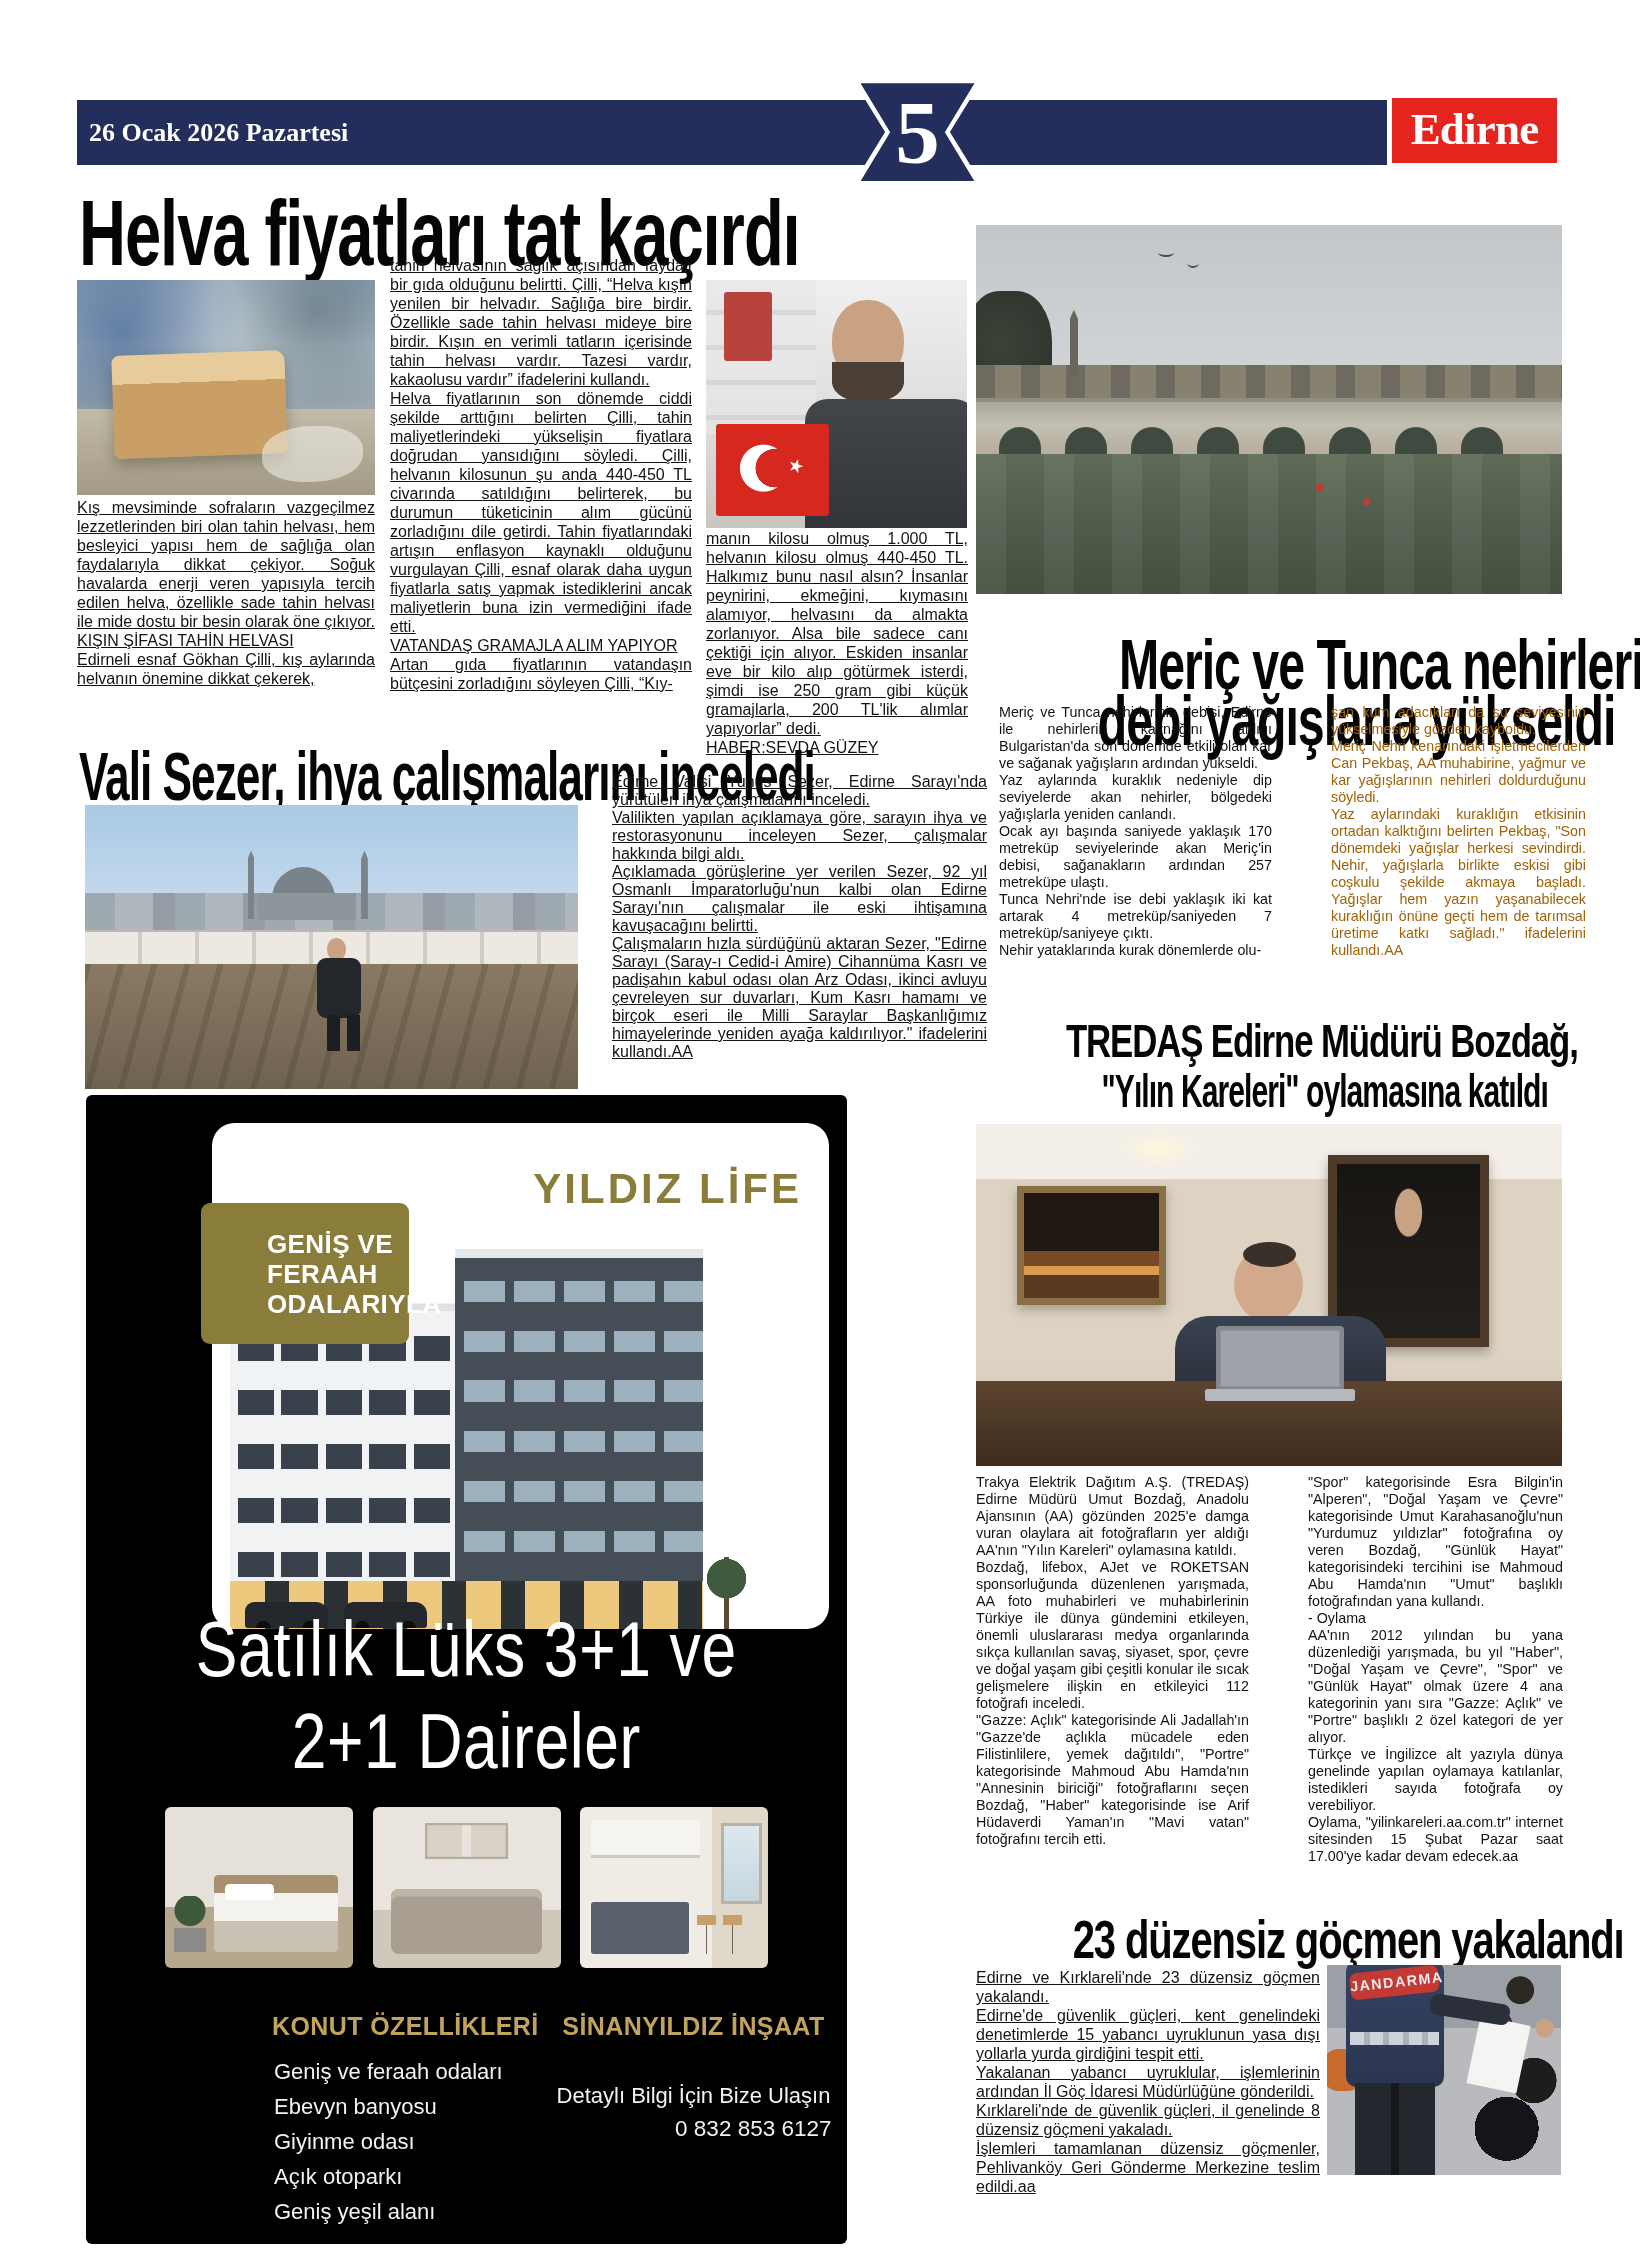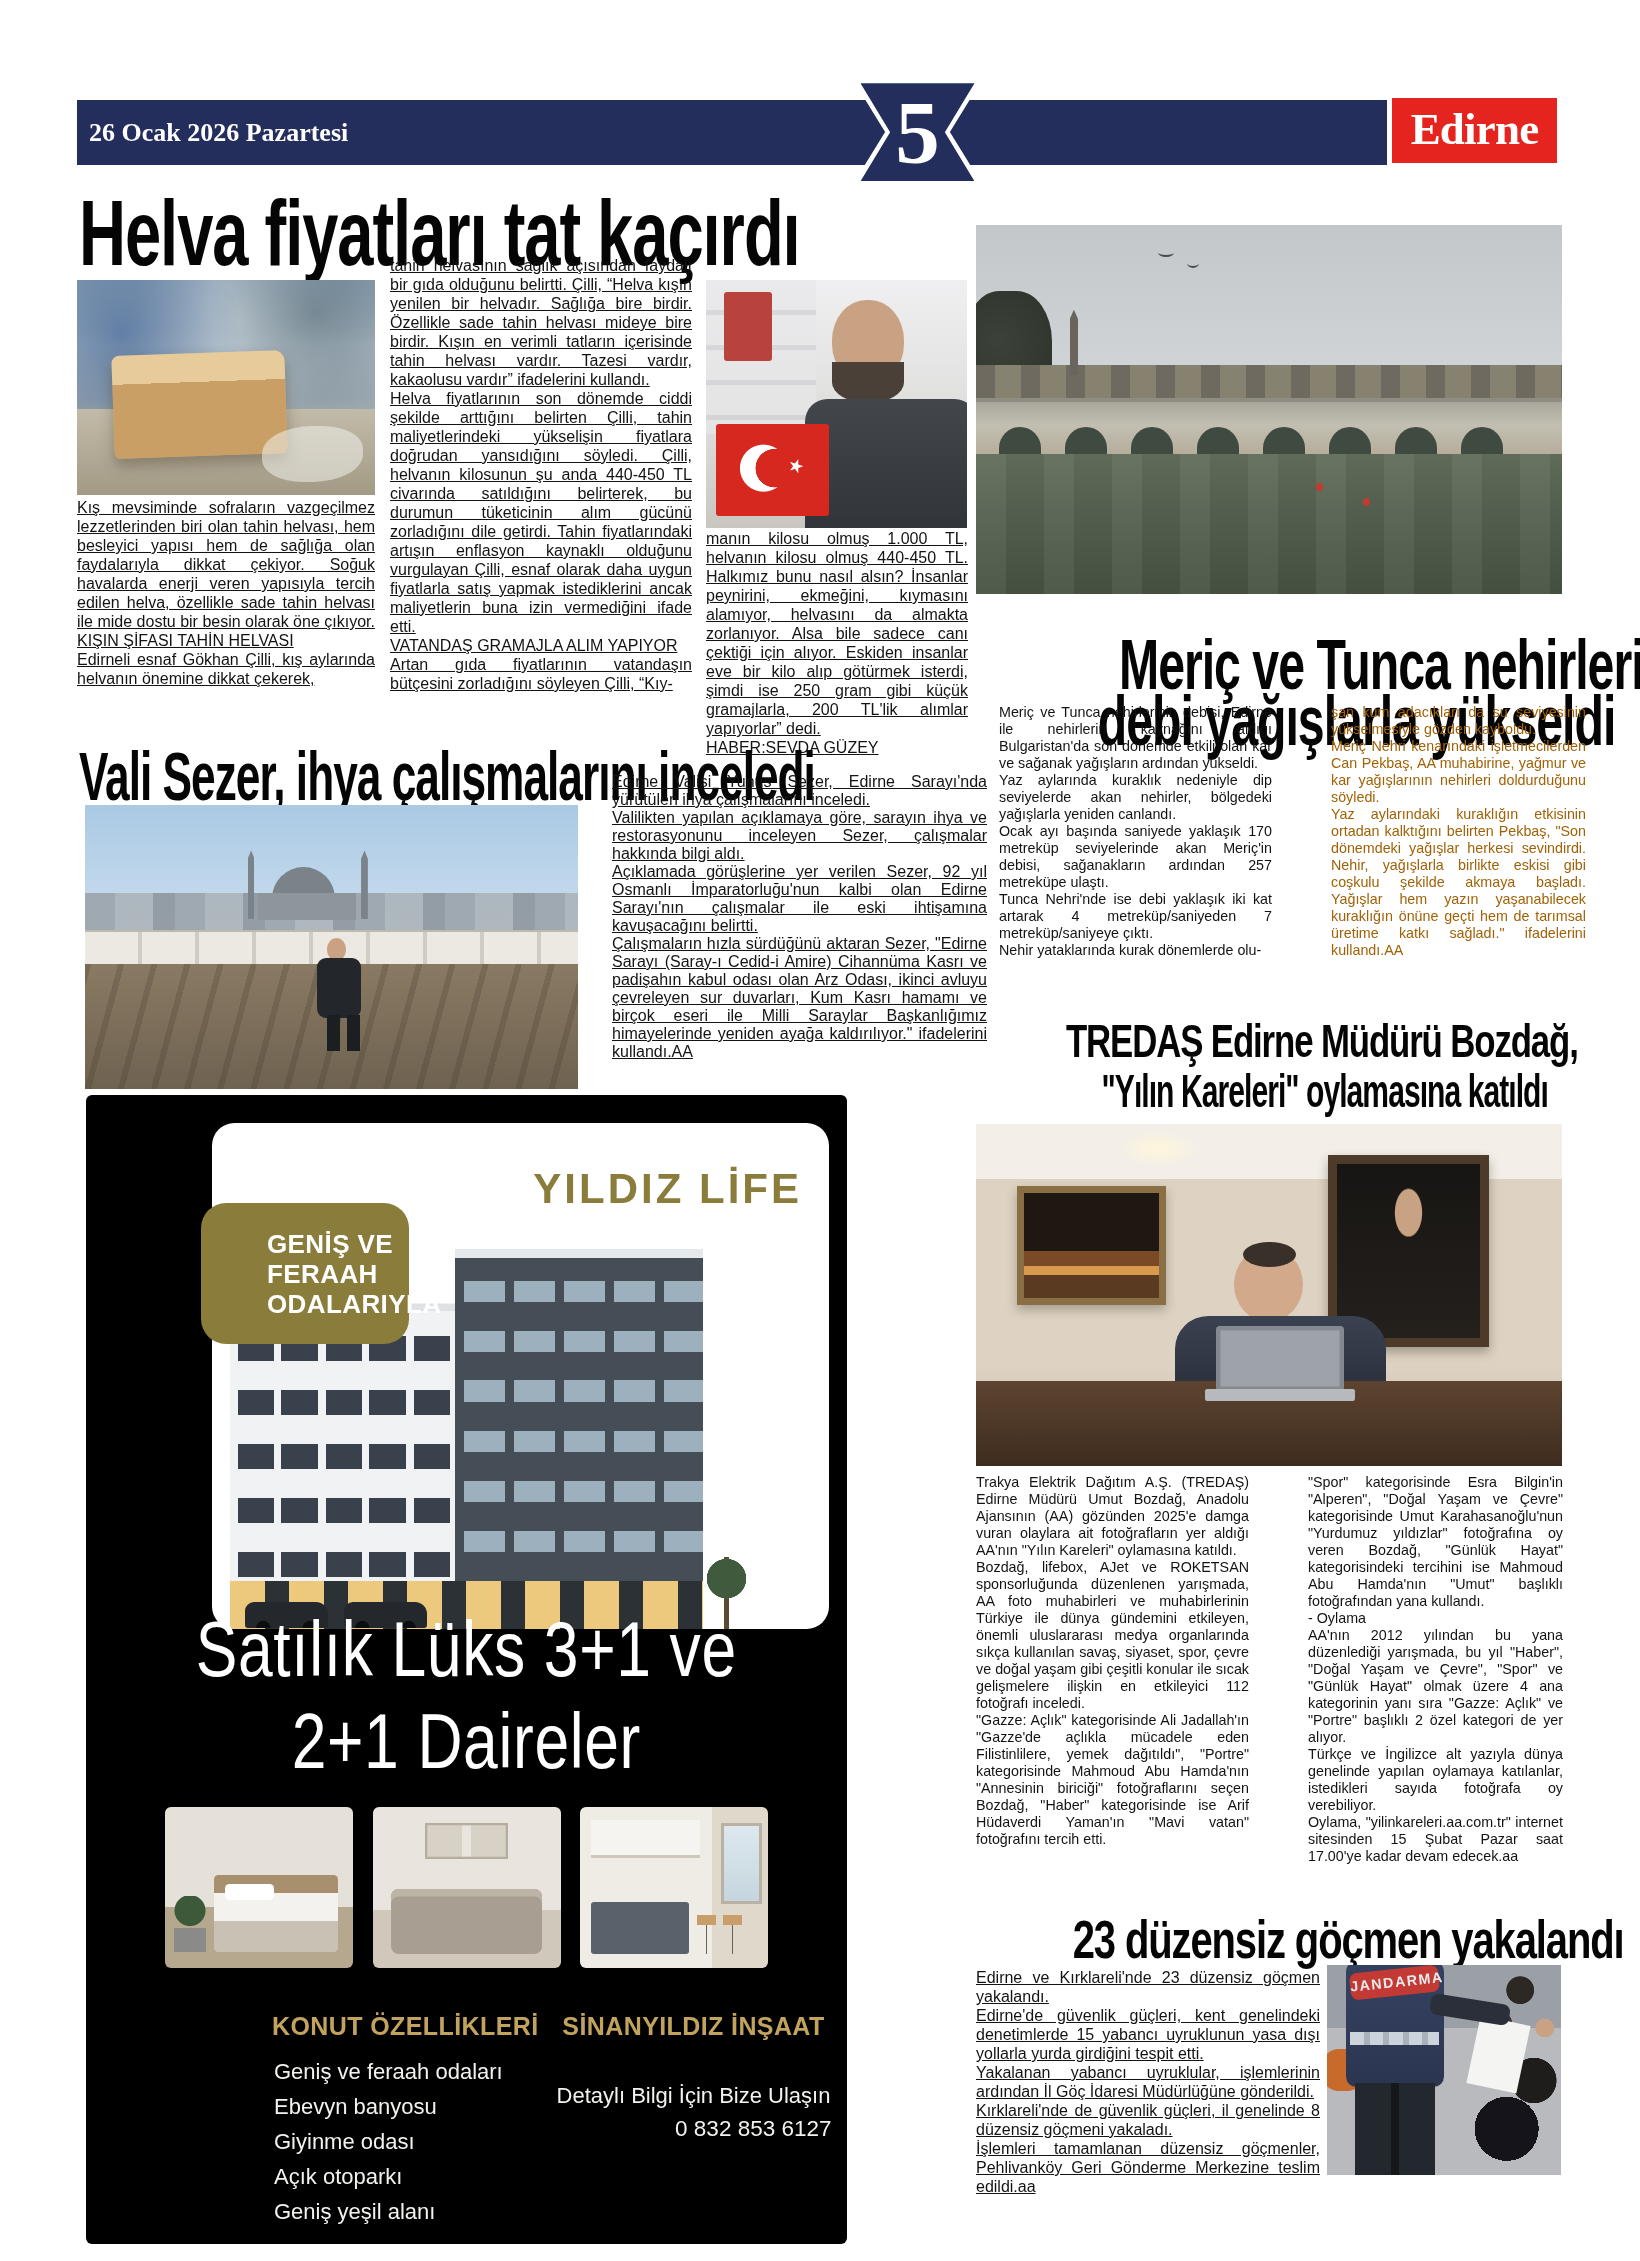--- a/index.html
+++ b/index.html
@@ -165,21 +165,21 @@
     repeating-linear-gradient(90deg,#454d57 0 9px,transparent 9px 50px),
     repeating-linear-gradient(180deg,#454d57 0 22.5px,#9db0bd 22.5px 44px,#454d57 44px 50px);}
   #b-ground{left:18px;right:126px;bottom:0;height:48px;
     background:repeating-linear-gradient(90deg,#ecc97c 0 35px,#2c3136 35px 59px);}
   .b-car{position:absolute;bottom:1.5px;width:83px;height:25.5px;border-radius:9px 12px 3px 3px;
     background:radial-gradient(circle at 22% 100%,#0c0d0e 0 6.8px,transparent 7.5px),
                radial-gradient(circle at 78% 100%,#0c0d0e 0 6.8px,transparent 7.5px),#24282d;}
   #b-tree{right:80px;bottom:0;width:45px;height:72px;
     background:radial-gradient(circle at 50% 30%,#3f5a3c 0 19.5px,transparent 20px),
                linear-gradient(90deg,transparent 0 44%,#5c4a33 44% 56%,transparent 56%);}
-  #ad-badge{left:115px;top:108px;width:208px;height:141px;background:#8a7c3b;border-radius:25px;
+  #ad-badge{left:115px;top:108px;width:208px;height:141px;background:#8a7c3b;border-radius:9px;
     color:#fff;font-weight:bold;font-size:26px;line-height:30px;letter-spacing:0.4px;
     padding:25.5px 0 0 66px;box-sizing:border-box;white-space:pre-line;}
   .slogan{position:absolute;width:761px;text-align:center;color:#fff;font-size:78px;font-weight:400;}
   .slogan .sc{display:inline-block;transform:scaleX(.8);transform-origin:center top;white-space:nowrap;letter-spacing:0.8px;}
   #slogan1{top:509px;}
   #slogan2{top:601px;}
   #ad-interiors{left:0;top:712px;width:761px;display:flex;justify-content:center;gap:19.5px;}
   .int{position:relative;width:188px;height:161px;border-radius:6px;overflow:hidden;}
   #int-bed{background:linear-gradient(180deg,#e6e1d8 0 62%,#b6a88f 62% 100%);}
   #bed{left:26%;bottom:10%;width:66%;height:48%;

